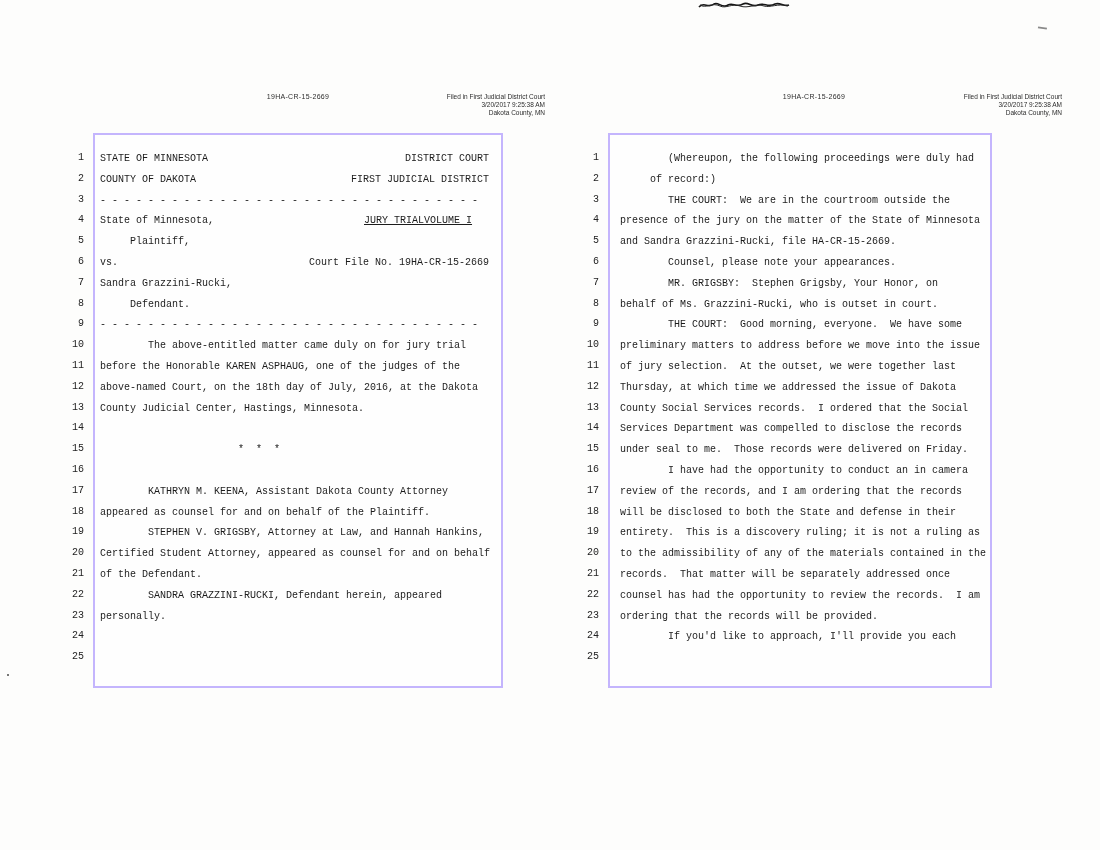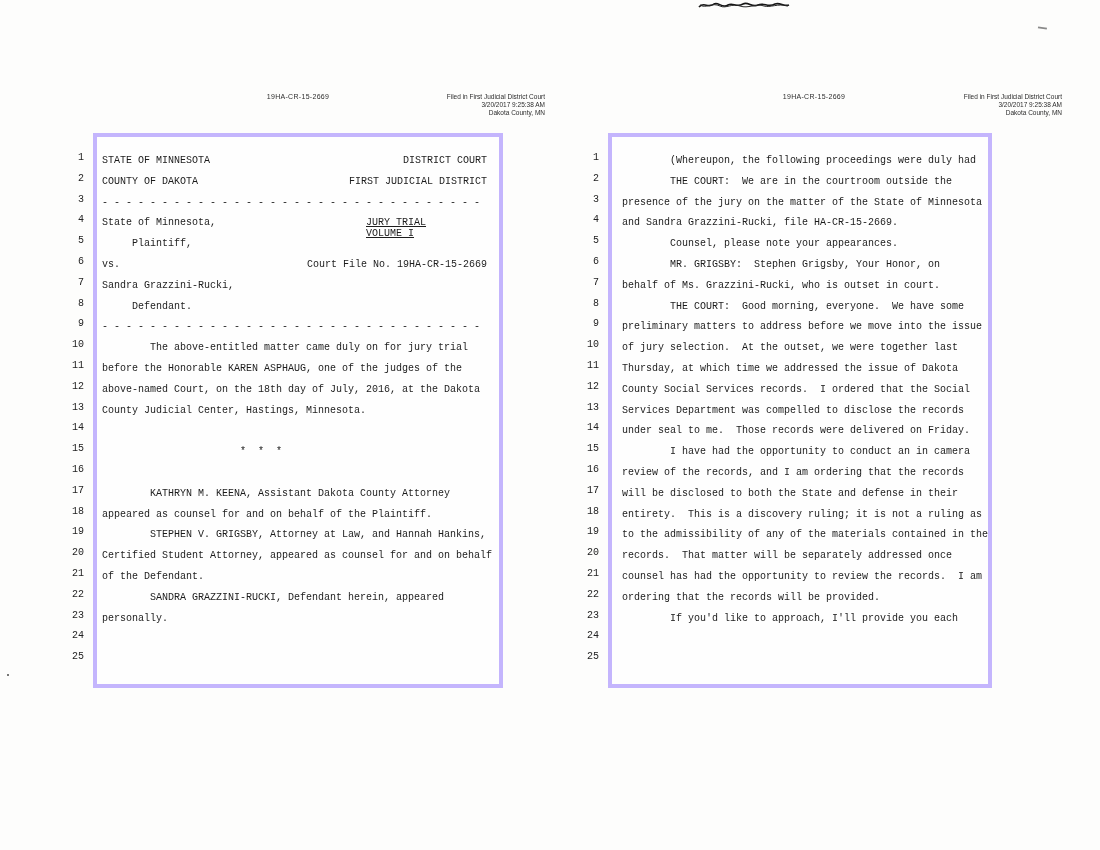--- a/index.html
+++ b/index.html
@@ -32,21 +32,21 @@
   .stamp {
     position: absolute; top: 93px; text-align: right;
     font-family: "Liberation Sans", sans-serif;
     font-size: 6.5px; line-height: 8px; color: #2d2d2d;
   }
   .stamp-left  { left: 300px; width: 245px; }
   .stamp-right { left: 818px; width: 244px; }
 
   
   .page-sheet {
-    position: absolute; border: 4px solid #c4b5fd; background: #fefefe;
+    position: absolute; border: 2px solid #c4b5fd; background: #fefefe;
     top: 133px; height: 555px;
   }
   .sheet-left  { left: 93px;  width: 410px; padding: 14px 12px 0 5px; }
   .sheet-right { left: 608px; width: 384px; padding: 14px 12px 0 10px; }
 
   
   .numcol {
     position: absolute; top: 148px; width: 26px; text-align: right;
     font-size: 10px; color: #222;
   }
@@ -58,21 +58,21 @@
   .line-row {
     position: relative; display: flex;
     height: 20.8px; line-height: 20.8px;
     font-size: 10px; color: #1c1c1c;
   }
   .line-row span { white-space: pre; }
   .line-right { margin-left: auto; }
   .em { }
   .right-stack {
     position: absolute; left: 264px; top: 5px;
-    display: flex; flex-direction: column; line-height: 10.5px;
+    display: flex; flex-direction: row; line-height: 10.5px;
   }
   .right-stack span { text-decoration: underline; }
 </style>
 </head>
 <body>
 
 <div class="scan">
 
   <svg class="scribble" viewBox="0 0 92 11">
     <path d="M1,7 C6,1 10,9 16,4 C20,1 24,9 30,5 C35,2 38,8 45,4 C50,1 54,8 60,5 C66,2 70,8 77,4 C82,2 86,7 91,5" stroke="#161616" stroke-width="1.6" fill="none"></path>
@@ -233,20 +233,23 @@
         <div class="line-no">23</div>
         <div class="line-no">24</div>
         <div class="line-no">25</div>
       </div>
     <div class="page-sheet sheet-right">
       <div>
           <div class="line-row">
             <span>        (Whereupon, the following proceedings were duly had</span>
           </div>
           <div class="line-row">
+            <span>     of record:)</span>
+          </div>
+          <div class="line-row">
             <span>        THE COURT:  We are in the courtroom outside the</span>
           </div>
           <div class="line-row">
             <span>presence of the jury on the matter of the State of Minnesota</span>
           </div>
           <div class="line-row">
             <span>and Sandra Grazzini-Rucki, file HA-CR-15-2669.</span>
           </div>
           <div class="line-row">
             <span>        Counsel, please note your appearances.</span>

